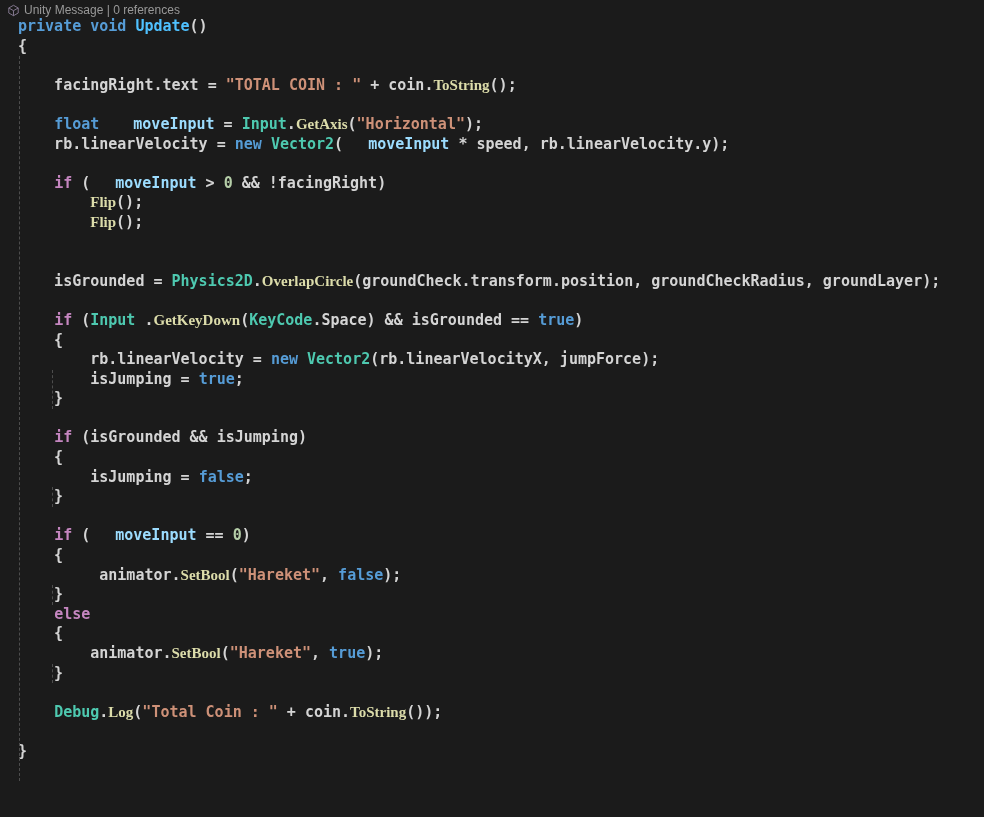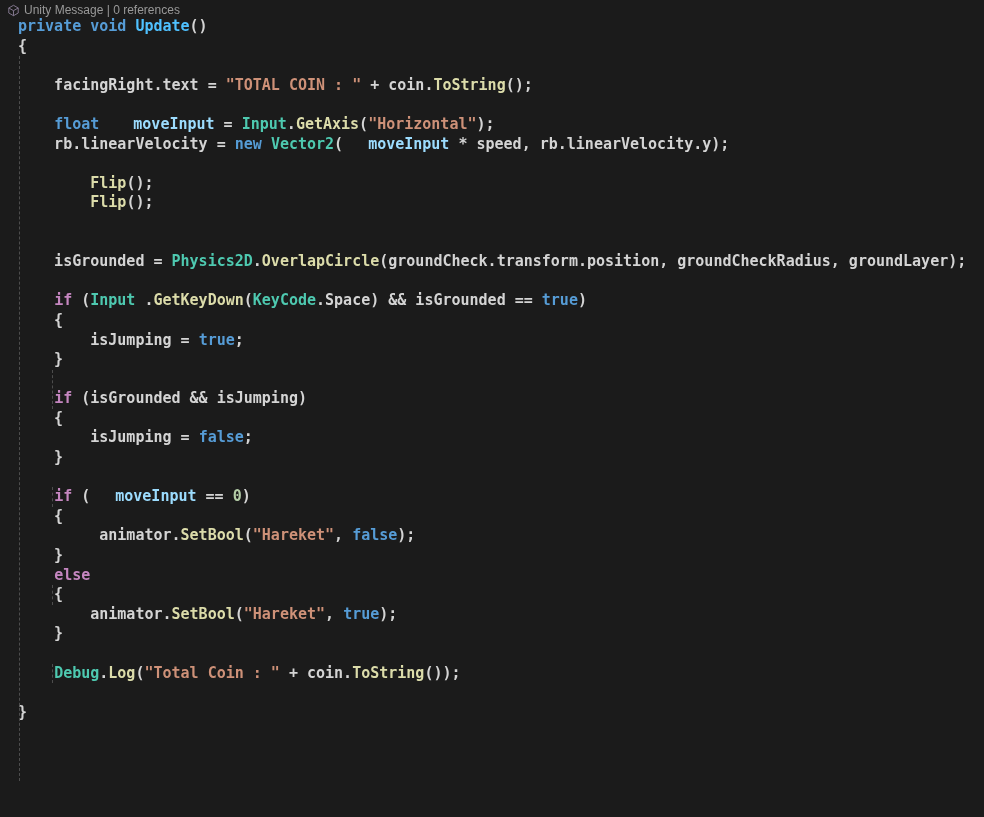--- a/index.html
+++ b/index.html
@@ -47,21 +47,21 @@
     line-height: 19.6px;
     padding-left: 18px;
     font-size: 15px;
     font-weight: bold;
     white-space: pre;
     color: #d4d4d4;
   }
   .tk-k { color: #569CD6; }  
   .tk-c { color: #C586C0; }  
   .tk-t { color: #4EC9B0; }  
-  .tk-m { color: #DCDCAA; }  
+  .tk-m { color: #DCDCAA; font-family: Liberation Serif, serif; }  
   .tk-v { color: #9CDCFE; margin-left: 25px; }  
   .tk-s { color: #CE9178; }  
   .tk-n { color: #B5CEA8; }  
   .tk-p { color: #d4d4d4; }  
   .tk-d { color: #4FC1FF; }  
   .indent-guide {
     position: absolute;
     width: 0;
     border-left: 1px dashed #4d4d4d;
     pointer-events: none;
@@ -84,28 +84,30 @@
 
   <div class="code-lines">
       <div class="code-line"><span class="tk-k">private</span><span class="tk-p"> </span><span class="tk-k">void</span><span class="tk-p"> </span><span class="tk-d">Update</span><span class="tk-p">()</span></div>
       <div class="code-line"><span class="tk-p">{</span></div>
       <div class="code-line">&nbsp;</div>
       <div class="code-line"><span class="tk-p">    facingRight.text = </span><span class="tk-s">"TOTAL COIN : "</span><span class="tk-p"> + coin.</span><span class="tk-m">ToString</span><span class="tk-p">();</span></div>
       <div class="code-line">&nbsp;</div>
       <div class="code-line"><span class="tk-p">    </span><span class="tk-k">float</span><span class="tk-p"> </span><span class="tk-v">moveInput</span><span class="tk-p"> = </span><span class="tk-t">Input</span><span class="tk-p">.</span><span class="tk-m">GetAxis</span><span class="tk-p">(</span><span class="tk-s">"Horizontal"</span><span class="tk-p">);</span></div>
       <div class="code-line"><span class="tk-p">    rb.linearVelocity = </span><span class="tk-k">new</span><span class="tk-p"> </span><span class="tk-t">Vector2</span><span class="tk-p">(</span><span class="tk-v">moveInput</span><span class="tk-p"> * speed, rb.linearVelocity.y);</span></div>
       <div class="code-line">&nbsp;</div>
+      <div class="code-line"><span class="tk-p">    </span><span class="tk-c">if</span><span class="tk-p"> (</span><span class="tk-v">moveInput</span><span class="tk-p"> &gt; </span><span class="tk-n">0</span><span class="tk-p"> &amp;&amp; !facingRight)</span></div>
       <div class="code-line"><span class="tk-p">        </span><span class="tk-m">Flip</span><span class="tk-p">();</span></div>
       <div class="code-line"><span class="tk-p">        </span><span class="tk-m">Flip</span><span class="tk-p">();</span></div>
       <div class="code-line">&nbsp;</div>
       <div class="code-line">&nbsp;</div>
       <div class="code-line"><span class="tk-p">    isGrounded = </span><span class="tk-t">Physics2D</span><span class="tk-p">.</span><span class="tk-m">OverlapCircle</span><span class="tk-p">(groundCheck.transform.position, groundCheckRadius, groundLayer);</span></div>
       <div class="code-line">&nbsp;</div>
       <div class="code-line"><span class="tk-p">    </span><span class="tk-c">if</span><span class="tk-p"> (</span><span class="tk-t">Input</span><span class="tk-p"> .</span><span class="tk-m">GetKeyDown</span><span class="tk-p">(</span><span class="tk-t">KeyCode</span><span class="tk-p">.Space) &amp;&amp; isGrounded == </span><span class="tk-k">true</span><span class="tk-p">)</span></div>
       <div class="code-line"><span class="tk-p">    {</span></div>
+      <div class="code-line"><span class="tk-p">        rb.linearVelocity = </span><span class="tk-k">new</span><span class="tk-p"> </span><span class="tk-t">Vector2</span><span class="tk-p">(rb.linearVelocityX, jumpForce);</span></div>
       <div class="code-line"><span class="tk-p">        isJumping = </span><span class="tk-k">true</span><span class="tk-p">;</span></div>
       <div class="code-line"><span class="tk-p">    }</span></div>
       <div class="code-line">&nbsp;</div>
       <div class="code-line"><span class="tk-p">    </span><span class="tk-c">if</span><span class="tk-p"> (isGrounded &amp;&amp; isJumping)</span></div>
       <div class="code-line"><span class="tk-p">    {</span></div>
       <div class="code-line"><span class="tk-p">        isJumping = </span><span class="tk-k">false</span><span class="tk-p">;</span></div>
       <div class="code-line"><span class="tk-p">    }</span></div>
       <div class="code-line">&nbsp;</div>
       <div class="code-line"><span class="tk-p">    </span><span class="tk-c">if</span><span class="tk-p"> (</span><span class="tk-v">moveInput</span><span class="tk-p"> == </span><span class="tk-n">0</span><span class="tk-p">)</span></div>
       <div class="code-line"><span class="tk-p">    {</span></div>

